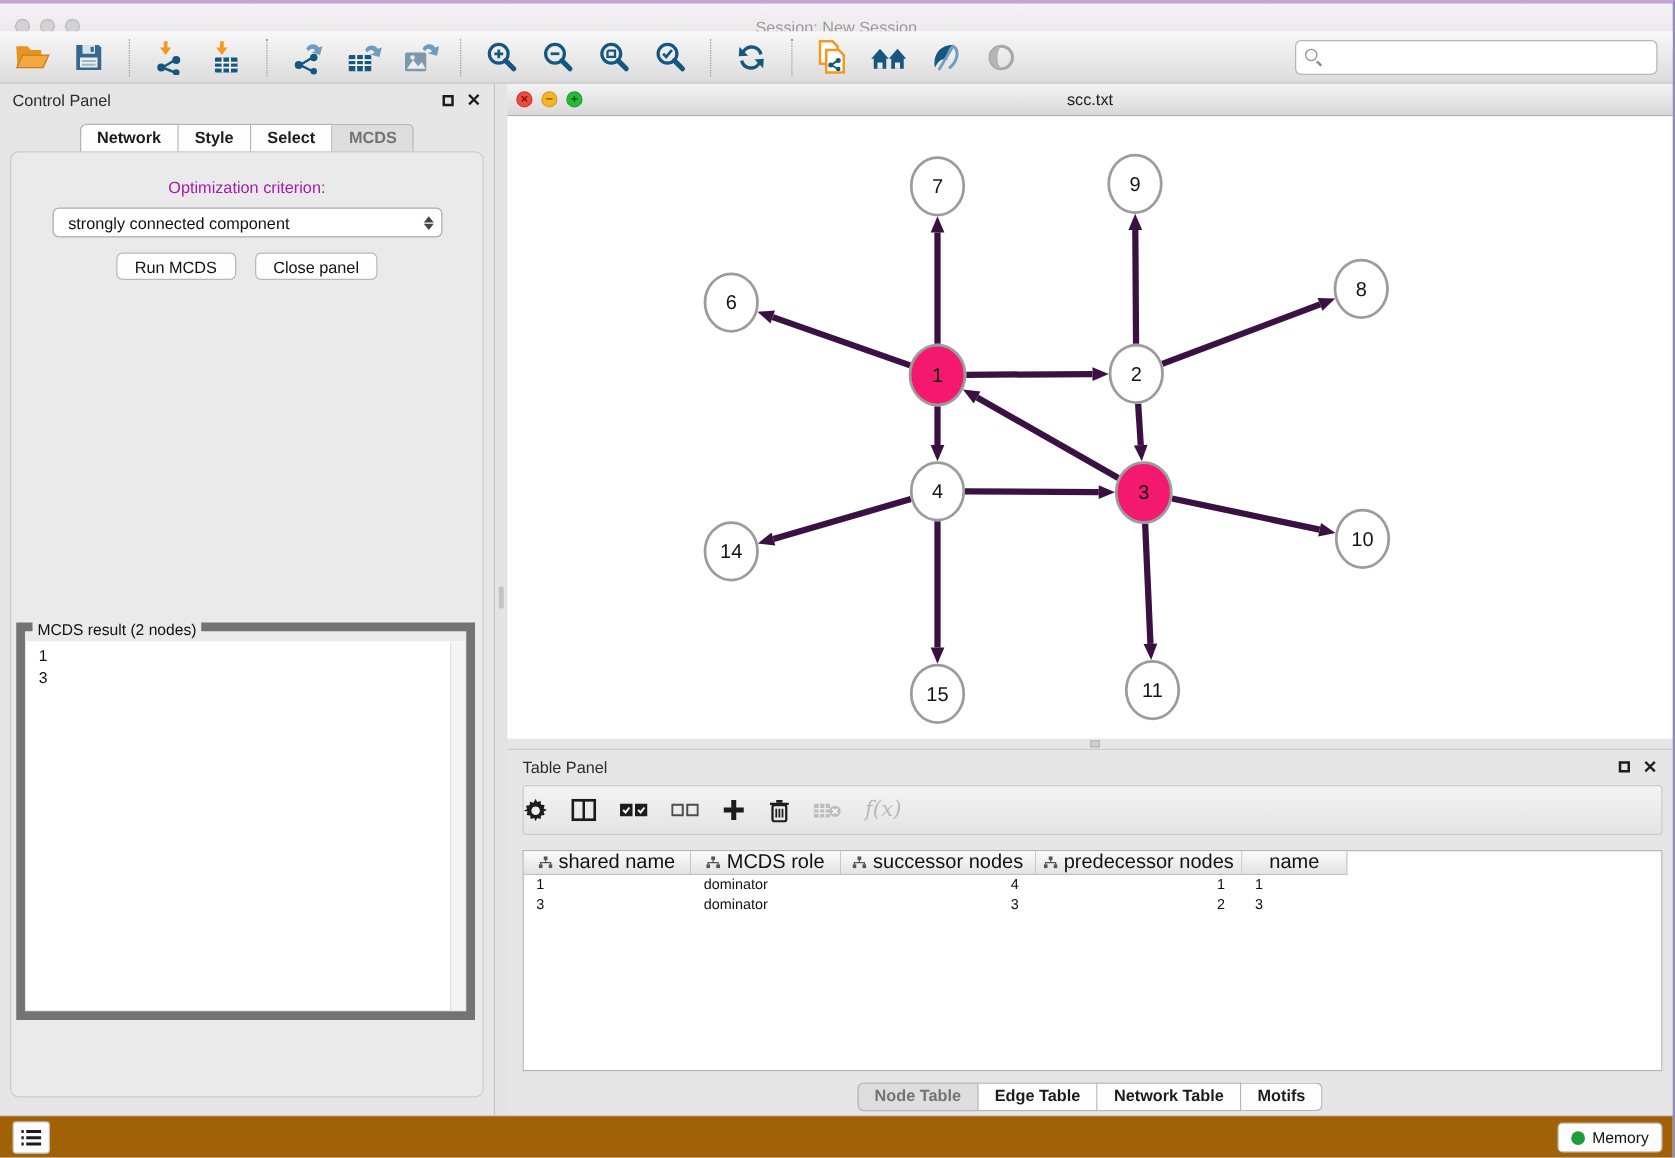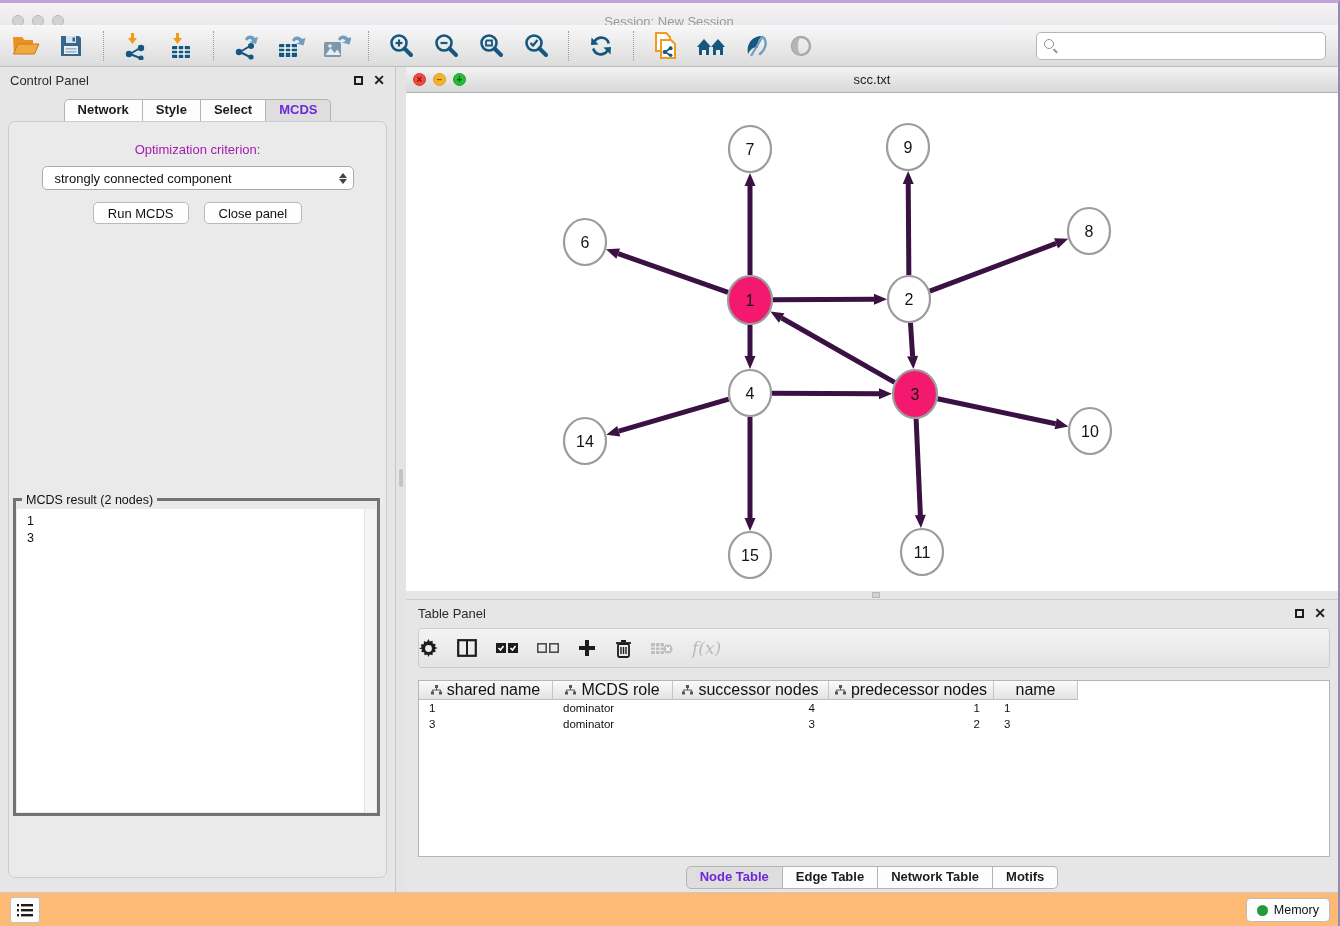--- a/index.html
+++ b/index.html
@@ -31,35 +31,35 @@
   .panel-head { height:26px; display:flex; align-items:center; padding:0 10px; }
   .panel-title { font-size:13px; color:#2b2b2b; }
   .panel-head-icons { margin-left:auto; display:flex; gap:10px; align-items:center; }
   .float-ic { width:9px; height:9px; border:2px solid #1d1d1d; display:inline-block; cursor:pointer; }
   .close-ic { font-size:14px; font-weight:bold; color:#1d1d1d; line-height:9px; cursor:pointer; }
   .cp-tabs { position:absolute; left:0; right:0; top:32px; height:36px; display:flex; justify-content:center; }
   .seg { border:1px solid #b4b4b4; border-left:none; background:#fdfdfd; font-size:13px; font-weight:600; color:#1c1c1c;
     padding:2px 13px; line-height:16px; cursor:pointer; white-space:nowrap; }
   .seg.first { border-left:1px solid #b4b4b4; border-radius:5px 0 0 5px; }
   .seg.last { border-radius:0 5px 5px 0; }
-  .seg.active { background:#dedede; color:#6d28d9; cursor:default; }
+  .seg.active { background:#dedede; color:#737373; cursor:default; }
   .cp-box { position:absolute; left:8px; right:8px; top:54px; bottom:14px; background:#eaeaea;
     border:1px solid #cccccc; border-radius:7px; }
   .opt-label { text-align:center; margin-top:20px; font-size:13px; color:#a21caf; }
   .select-row { display:flex; justify-content:center; margin-top:9px; }
   .cy-select { width:312px; height:24px; background:#fff; border:1px solid #ababab; border-radius:5px;
     display:flex; align-items:center; padding:0 6px 0 12px; font-size:13px; color:#111; cursor:pointer; }
   .cy-select .spin { margin-left:auto; display:flex; flex-direction:column; gap:1px; align-items:center; }
   .spin i { width:0; height:0; border-left:4px solid transparent; border-right:4px solid transparent; }
   .spin .up { border-bottom:5px solid #444; }
   .spin .dn { border-top:5px solid #444; }
   .btn-row { display:flex; justify-content:center; gap:15px; margin-top:12px; }
   .cy-btn { background:#fefefe; border:1px solid #b9b9b9; border-radius:5px; height:22px; padding:0 14px;
     font-size:13px; color:#111; font-family:"Liberation Sans",sans-serif; cursor:pointer; }
-  .result-group { position:absolute; left:4px; right:6px; top:376px; height:318px; border:3px solid #737373; }
+  .result-group { position:absolute; left:4px; right:6px; top:376px; height:318px; border:7px solid #737373; }
   .result-legend { position:absolute; top:-8px; left:6px; background:#eaeaea; padding:0 4px; font-size:12.5px; color:#111; }
   .result-list { position:absolute; left:1px; right:1px; top:8px; bottom:1px; background:#fff; overflow:hidden; }
   .result-items { padding:4px 10px; font-size:12.5px; color:#111; line-height:17px; white-space:pre-line; }
   .result-scroll { position:absolute; right:0; top:0; bottom:0; width:12px; background:#f5f5f5; border-left:1px solid #e2e2e2; }
 
   
   .gutter { position:absolute; left:396px; width:10px; top:64px; bottom:34px; background:#e4e4e4; }
   .gutter .grip { position:absolute; left:3px; top:402px; width:4px; height:18px; background:#c4c4c4; border-radius:2px; }
 
   
@@ -83,21 +83,21 @@
   .fx { font-family:"DejaVu Serif", serif; font-style:italic; font-size:17px; color:#b9b9b9; }
   .data-table { position:absolute; left:12px; right:8px; top:80px; height:177px; background:#fff; border:1px solid #b5b5b5; overflow:hidden; }
   .dt-header { display:flex; height:19px; }
   .dt-hcell { background:linear-gradient(#fbfbfb,#e3e3e3); border-right:1px solid #c6c6c6; border-bottom:1px solid #c0c0c0;
     display:flex; align-items:center; justify-content:center; gap:5px; font-size:16px; color:#111; cursor:pointer; }
   .dt-row { display:flex; height:16px; font-size:11.5px; color:#111; }
   .dt-cell { display:flex; align-items:center; }
   .tp-tabs { position:absolute; left:0; right:0; top:266px; height:23px; display:flex; justify-content:center; }
 
   
-  .statusbar { position:absolute; left:0; right:0; bottom:0; height:34px; background:#fdba74; border-top:1px solid #cacaca; }
+  .statusbar { position:absolute; left:0; right:0; bottom:0; height:34px; background:#a16207; border-top:1px solid #cacaca; }
   .sb-left-btn { position:absolute; left:10px; top:4px; width:30px; height:26px; background:#fdfdfd; border:1px solid #c2c2c2;
     border-radius:3px; display:flex; align-items:center; justify-content:center; cursor:pointer; }
   .memory-btn { position:absolute; right:8px; top:5px; height:24px; background:#fdfdfd; border:1px solid #bdbdbd; border-radius:4px;
     display:flex; align-items:center; gap:6px; padding:0 10px; font-size:12.5px; color:#111; cursor:pointer; }
   .mem-dot { width:11px; height:11px; border-radius:50%; }
 </style>
 </head>
 <body>
 
 <div id="app">

